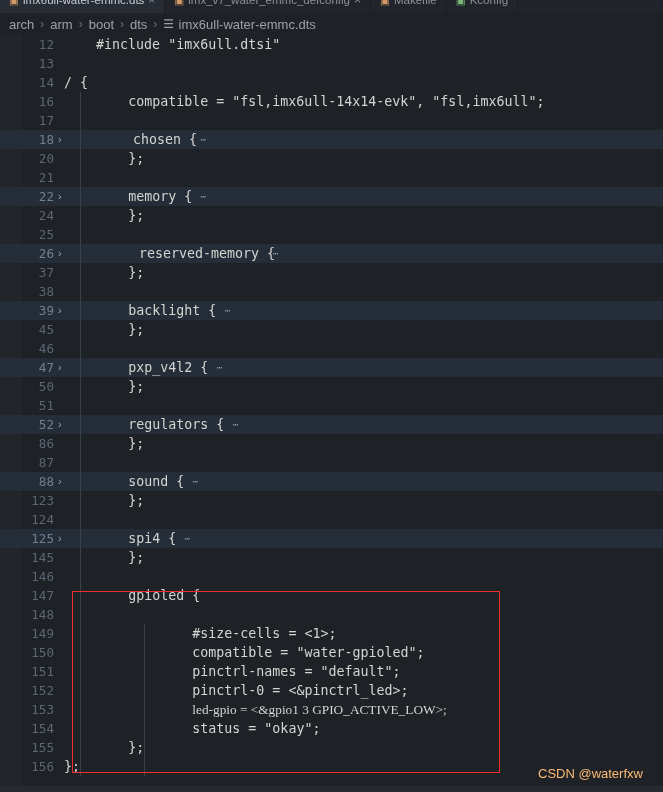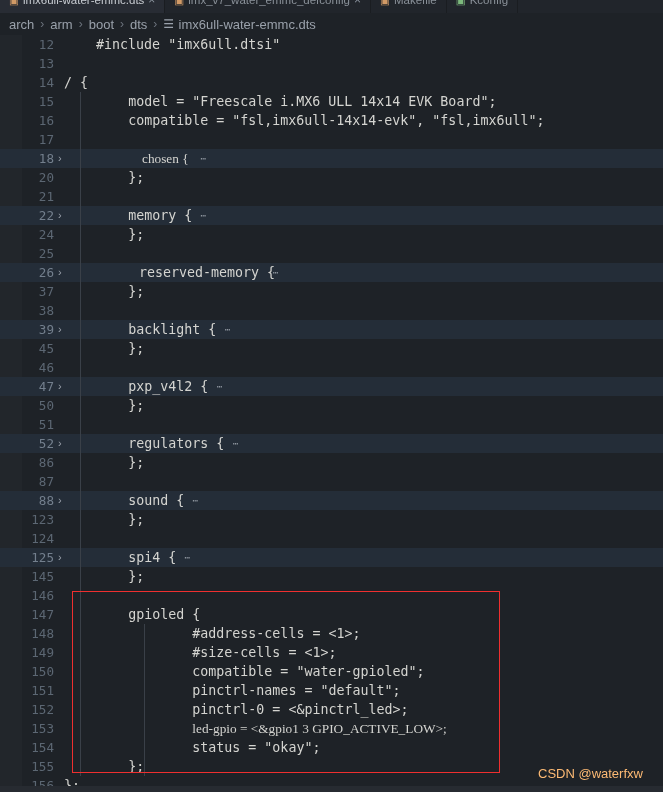--- a/index.html
+++ b/index.html
@@ -216,24 +216,23 @@
   <span class="fileico">☰</span>
   <span class="crumb">imx6ull-water-emmc.dts</span>
 </div>
 
 <div id="editor">
   <div id="gutterbg"></div>
   <div id="code-rows">
       <div class="row"><span class="ln">12</span><span class="txt" style="left: 96.08px;">#include "imx6ull.dtsi"</span></div>
       <div class="row"><span class="ln">13</span><span class="txt" style="left: 64px;"></span></div>
       <div class="row"><span class="ln">14</span><span class="txt" style="left: 64px;">/ {</span></div>
-      <div class="row"><span class="ln">15</span><span class="txt" style="left: 128.16px;">model = "Freescale i.MX6 ULL 14x14 EVK Board";</span></div>
       <div class="row"><span class="ln">16</span><span class="txt" style="left: 128.16px;">compatible = "fsl,imx6ull-14x14-evk", "fsl,imx6ull";</span></div>
       <div class="row"><span class="ln">17</span><span class="txt" style="left: 64px;"></span></div>
-      <div class="row folded"><span class="ln">18</span><span class="chev">›</span><span class="txt" style="left: 142px; font-family: Liberation Serif, serif;">chosen {</span><span class="txt fold-ellipsis" style="left: 200.34px;">⋯</span></div>
+      <div class="row folded"><span class="ln">18</span><span class="chev">›</span><span class="txt" style="left: 133px;">chosen {</span><span class="txt fold-ellipsis" style="left: 200.34px;">⋯</span></div>
       <div class="row"><span class="ln">20</span><span class="txt" style="left: 128.16px;">};</span></div>
       <div class="row"><span class="ln">21</span><span class="txt" style="left: 64px;"></span></div>
       <div class="row folded"><span class="ln">22</span><span class="chev">›</span><span class="txt" style="left: 128.16px;">memory {</span><span class="txt fold-ellipsis" style="left: 200.34px;">⋯</span></div>
       <div class="row"><span class="ln">24</span><span class="txt" style="left: 128.16px;">};</span></div>
       <div class="row"><span class="ln">25</span><span class="txt" style="left: 64px;"></span></div>
       <div class="row folded"><span class="ln">26</span><span class="chev">›</span><span class="txt" style="left: 139px;">reserved-memory {</span><span class="txt fold-ellipsis" style="left: 272.52px;">⋯</span></div>
       <div class="row"><span class="ln">37</span><span class="txt" style="left: 128.16px;">};</span></div>
       <div class="row"><span class="ln">38</span><span class="txt" style="left: 64px;"></span></div>
       <div class="row folded"><span class="ln">39</span><span class="chev">›</span><span class="txt" style="left: 128.16px;">backlight {</span><span class="txt fold-ellipsis" style="left: 224.4px;">⋯</span></div>
       <div class="row"><span class="ln">45</span><span class="txt" style="left: 128.16px;">};</span></div>
@@ -244,21 +243,21 @@
       <div class="row folded"><span class="ln">52</span><span class="chev">›</span><span class="txt" style="left: 128.16px;">regulators {</span><span class="txt fold-ellipsis" style="left: 232.42px;">⋯</span></div>
       <div class="row"><span class="ln">86</span><span class="txt" style="left: 128.16px;">};</span></div>
       <div class="row"><span class="ln">87</span><span class="txt" style="left: 64px;"></span></div>
       <div class="row folded"><span class="ln">88</span><span class="chev">›</span><span class="txt" style="left: 128.16px;">sound {</span><span class="txt fold-ellipsis" style="left: 192.32px;">⋯</span></div>
       <div class="row"><span class="ln">123</span><span class="txt" style="left: 128.16px;">};</span></div>
       <div class="row"><span class="ln">124</span><span class="txt" style="left: 64px;"></span></div>
       <div class="row folded"><span class="ln">125</span><span class="chev">›</span><span class="txt" style="left: 128.16px;">spi4 {</span><span class="txt fold-ellipsis" style="left: 184.3px;">⋯</span></div>
       <div class="row"><span class="ln">145</span><span class="txt" style="left: 128.16px;">};</span></div>
       <div class="row"><span class="ln">146</span><span class="txt" style="left: 64px;"></span></div>
       <div class="row"><span class="ln">147</span><span class="txt" style="left: 128.16px;">gpioled {</span></div>
-      <div class="row"><span class="ln">148</span><span class="txt" style="left: 192.32px;">#address-cells = &lt;1&gt;;</span></div>
+      <div class="row"><span class="ln">148</span></div>
       <div class="row"><span class="ln">149</span><span class="txt" style="left: 192.32px;">#size-cells = &lt;1&gt;;</span></div>
       <div class="row"><span class="ln">150</span><span class="txt" style="left: 192.32px;">compatible = "water-gpioled";</span></div>
       <div class="row"><span class="ln">151</span><span class="txt" style="left: 192.32px;">pinctrl-names = "default";</span></div>
       <div class="row"><span class="ln">152</span><span class="txt" style="left: 192.32px; text-align: center;">pinctrl-0 = &lt;&amp;pinctrl_led&gt;;</span></div>
       <div class="row"><span class="ln">153</span><span class="txt" style="left: 192.32px; font-family: Liberation Serif, serif;">led-gpio = &lt;&amp;gpio1 3 GPIO_ACTIVE_LOW&gt;;</span></div>
       <div class="row"><span class="ln">154</span><span class="txt" style="left: 192.32px;">status = "okay";</span></div>
       <div class="row"><span class="ln">155</span><span class="txt" style="left: 128.16px;">};</span></div>
       <div class="row"><span class="ln">156</span><span class="txt" style="left: 64px;">};</span></div>
       <div class="guide" style="left: 80.04px; top: 57px; height: 684px;"></div>
       <div class="guide" style="left: 144.2px; top: 589px; height: 152px;"></div>

